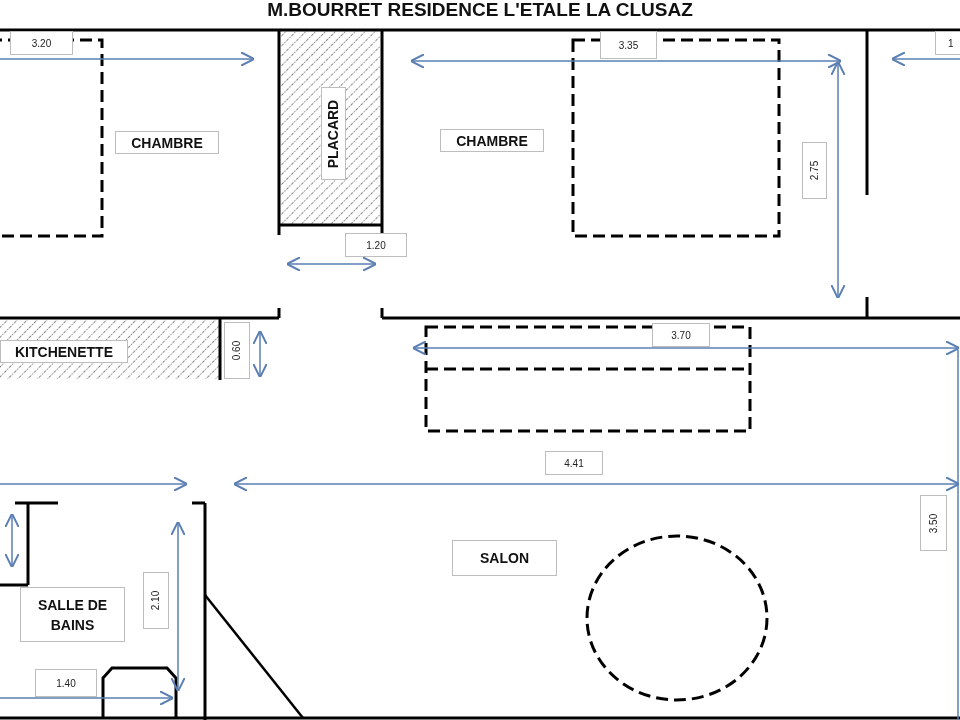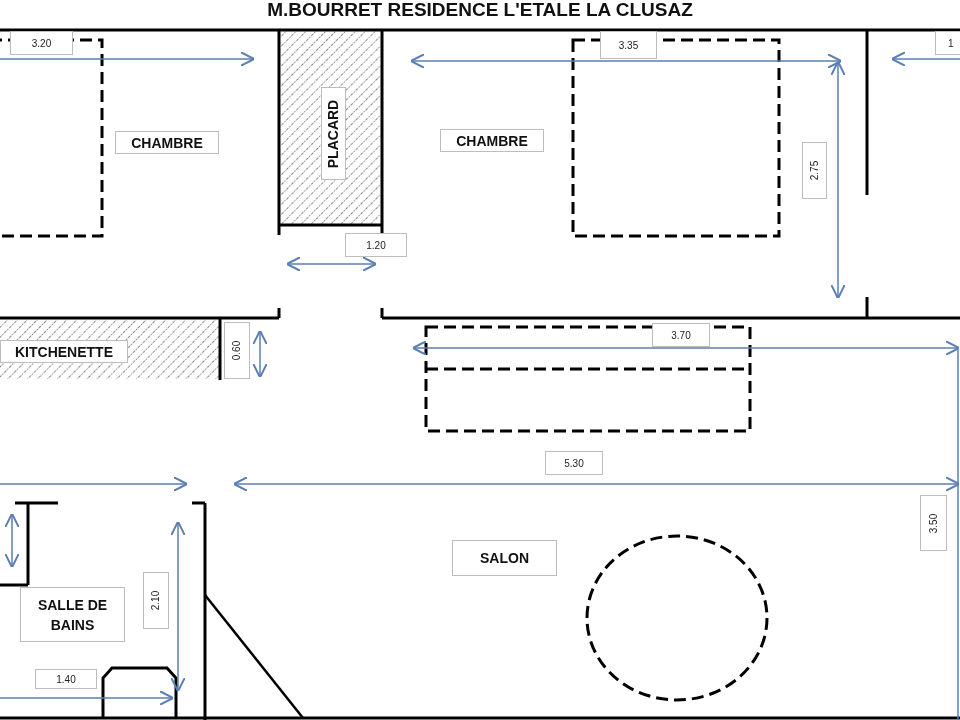--- a/index.html
+++ b/index.html
@@ -100,20 +100,20 @@
 <div class="dim-label vert" style="left:802px;top:142px;width:25px;height:57px;">
     <span>2.75</span>
   </div>
 <div class="dim-label" style="left:301px;top:233px;width:62px;height:24px;margin-left:44px;">
     <span>1.20</span>
   </div>
 <div class="dim-label vert" style="left:224px;top:322px;width:26px;height:57px;">
     <span>0.60</span>
   </div>
 <div class="dim-label" style="left:628px;top:323px;width:58px;height:24px;margin-left:24px;">3.70</div>
-<div class="dim-label" style="left:545px;top:451px;width:58px;height:24px;">5.30</div>
+<div class="dim-label" style="left:545px;top:451px;width:58px;height:24px;">4.41</div>
 <div class="dim-label vert" style="left:920px;top:495px;width:27px;height:56px;">
     <span>3.50</span>
   </div>
 <div class="dim-label vert" style="left:143px;top:572px;width:26px;height:57px;">
     <span>2.10</span>
   </div>
-<div class="dim-label" style="left:35px;top:669px;width:62px;height:20px;">1.40</div>
+<div class="dim-label" style="left:35px;top:669px;width:62px;height:28px;">1.40</div>
 
 </body></html>

